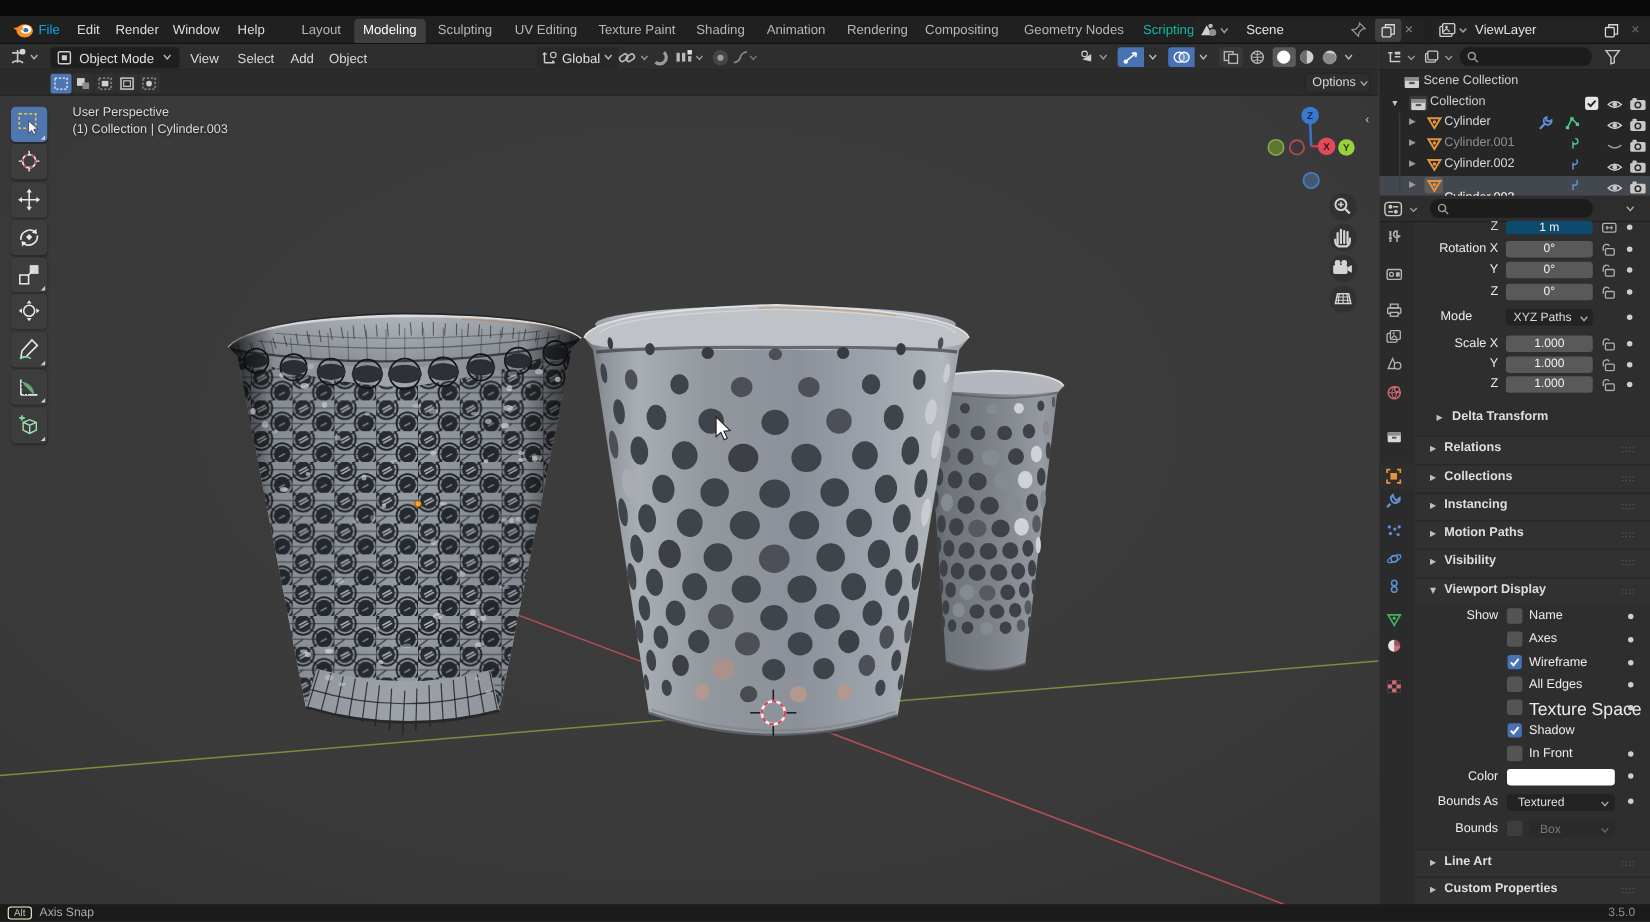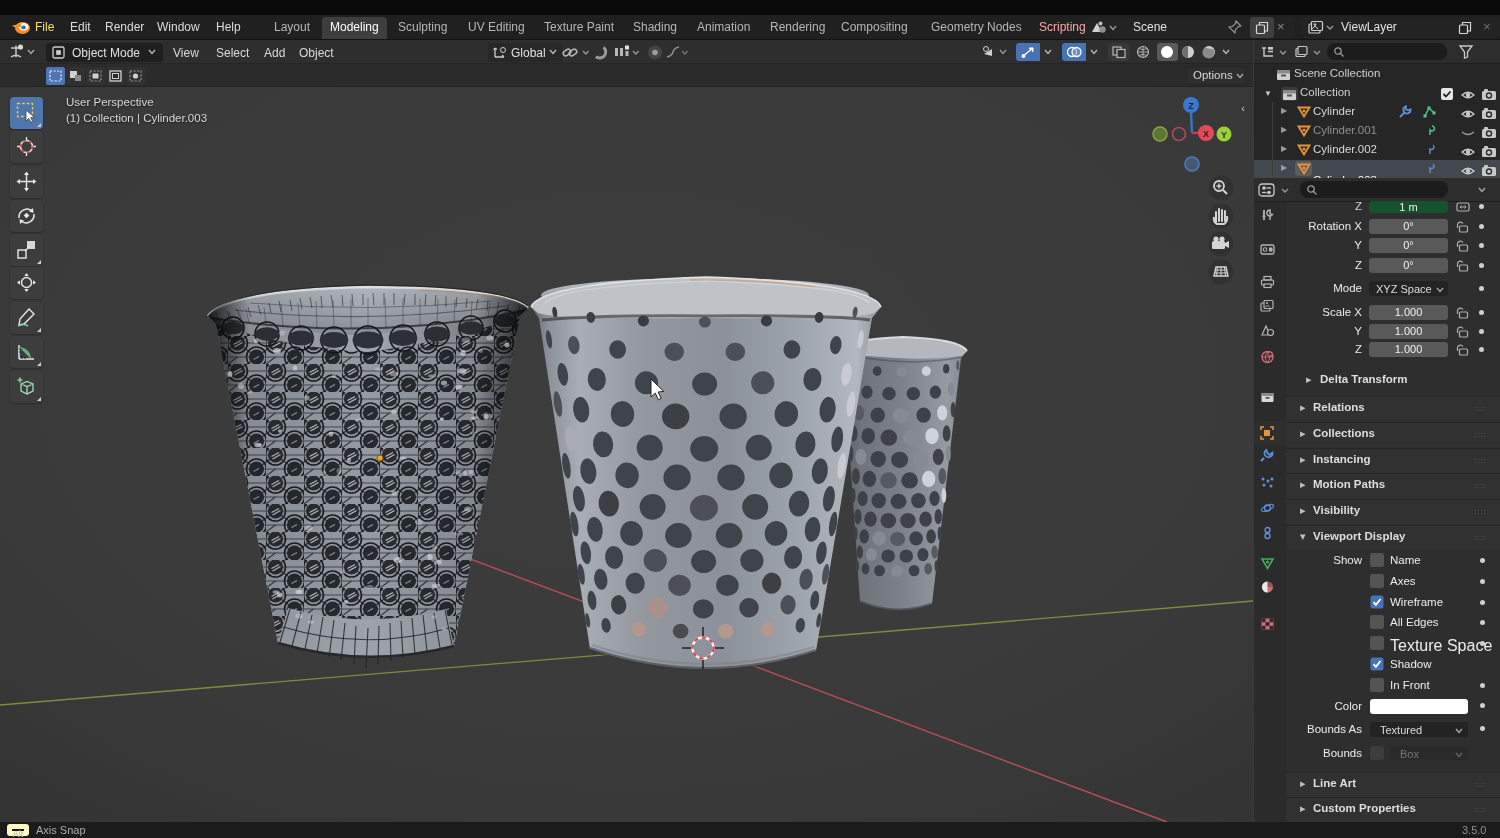--- a/index.html
+++ b/index.html
@@ -451,38 +451,38 @@
 </svg>
   </div>
 <div class="abs" style="left:0;top:0;width:1500px;height:15px;background:#090909;"></div>
 <div class="abs" style="left:0;top:15px;width:1500px;height:25px;background:#202020;border-bottom:1px solid #131313;"></div>
 <svg class="abs" style="left:10px;top:18px" width="22" height="19" viewBox="0 0 22 19">
       <ellipse cx="12.5" cy="10" rx="7.5" ry="6" fill="#ff8d1c"></ellipse>
       <ellipse cx="13.5" cy="8.8" rx="5" ry="3.8" fill="#fff"></ellipse>
       <ellipse cx="13.5" cy="9.4" rx="2.3" ry="1.9" fill="#2a6fb0"></ellipse>
       <path d="M2,7.5 L11,6 L11,9 L5,9.5 Z" fill="#ff8d1c"></path>
     </svg>
-<div class="abs txt" style="left:35px;top:20px;color:#fde047;">File</div>
+<div class="abs txt" style="left:35px;top:20px;color:#0ea5e9;">File</div>
 <div class="abs txt" style="left:70px;top:20px;color:#dcdcdc;">Edit</div>
 <div class="abs txt" style="left:105px;top:20px;color:#dcdcdc;">Render</div>
 <div class="abs txt" style="left:157px;top:20px;color:#dcdcdc;">Window</div>
 <div class="abs txt" style="left:216px;top:20px;color:#dcdcdc;">Help</div>
 <div class="abs txt" style="left:274px;top:20px;color:#b6b6b6;">Layout</div>
 <div class="abs" style="left:322px;top:17px;height:22px;padding:0 8px;background:#3e3e3e;border-radius:4px 4px 0 0;">
     <div class="txt" style="margin-top:3px;color:#ffffff;">Modeling</div>
   </div>
 <div class="abs txt" style="left:398px;top:20px;color:#b6b6b6;">Sculpting</div>
 <div class="abs txt" style="left:468px;top:20px;color:#b6b6b6;">UV Editing</div>
 <div class="abs txt" style="left:544px;top:20px;color:#b6b6b6;">Texture Paint</div>
 <div class="abs txt" style="left:633px;top:20px;color:#b6b6b6;">Shading</div>
 <div class="abs txt" style="left:697px;top:20px;color:#b6b6b6;">Animation</div>
 <div class="abs txt" style="left:770px;top:20px;color:#b6b6b6;">Rendering</div>
 <div class="abs txt" style="left:841px;top:20px;color:#b6b6b6;">Compositing</div>
 <div class="abs txt" style="left:931px;top:20px;color:#b6b6b6;">Geometry Nodes</div>
-<div class="abs txt" style="left:1039px;top:20px;color:#fca5a5;">Scripting</div>
+<div class="abs txt" style="left:1039px;top:20px;color:#14b8a6;">Scripting</div>
 <div class="abs" style="left:1085px;top:17px;width:210px;height:21px;background:#232323;border-radius:4px;"></div>
 <svg class="abs" style="left:1090px;top:20px" width="28" height="15" viewBox="0 0 28 15">
       <path d="M2,12 L7,3 L12,12 Z" fill="#d0d0d0"></path>
     <circle cx="12.5" cy="9.5" r="3.2" fill="#8f8f8f"></circle>
       <circle cx="10.5" cy="3.5" r="2" fill="#bdbdbd"></circle>
       <path d="M20,6 l3,3.5 l3,-3.5" stroke="#9a9a9a" stroke-width="1.4" fill="none"></path>
     </svg>
 <div class="abs txt" style="left:1133px;top:20px;color:#e2e2e2;">Scene</div>
 <svg class="abs" style="left:1228px;top:20px" width="14" height="14" viewBox="0 0 14 14">
       <path d="M8,1 L13,6 L10.5,6.5 L7.5,9.5 L7,13 L1,7 L4.5,6.5 L7.5,3.5 Z" fill="none" stroke="#999" stroke-width="1.1"></path>
@@ -903,21 +903,21 @@
       <rect x="5.5" y="5.2" width="4" height="3.7" fill="#2b2b2b"></rect>
       <rect x="1.5" y="8.9" width="4" height="3.6" fill="#2b2b2b"></rect>
     <rect x="9.5" y="8.9" width="4" height="3.6" fill="#2b2b2b"></rect>
     </svg>
 <div class="abs" style="left:1254px;top:421px;width:32px;height:24px;background:#2e2e2e;border-radius:3px 0 0 3px;"></div>
 <svg class="abs" style="left:1259px;top:425px" width="16" height="16" viewBox="0 0 16 16">
       <path d="M2,5 L2,2 L5,2 M11,2 L14,2 L14,5 M14,11 L14,14 L11,14 M5,14 L2,14 L2,11" stroke="#e8923c" stroke-width="1.6" fill="none"></path>
       <rect x="5" y="5" width="6" height="6" fill="#e8923c"></rect>
     </svg>
 <div class="abs" style="left:1286px;top:200px;width:76px;text-align:right;color:#d5d5d5;font-size:11.5px;">Z</div>
-<div class="abs" style="left:1369px;top:201px;width:79px;height:12px;background:#14532d;border-radius:3px;color:#f0f0f0;font-size:11px;text-align:center;line-height:12px;">1 m</div>
+<div class="abs" style="left:1369px;top:201px;width:79px;height:12px;background:#0c4a6e;border-radius:3px;color:#f0f0f0;font-size:11px;text-align:center;line-height:12px;">1 m</div>
 <svg class="abs" style="left:1456px;top:201px" width="14" height="12" viewBox="0 0 14 12">
       <rect x="1" y="2" width="12" height="8" rx="1.5" fill="none" stroke="#b0b0b0" stroke-width="1.2"></rect>
       <path d="M4,6 l6,0 M4,6 l1.5,-1.5 M4,6 l1.5,1.5 M10,6 l-1.5,-1.5 M10,6 l-1.5,1.5" stroke="#b0b0b0" stroke-width="1"></path>
     </svg>
 <div class="abs" style="left:1479px;top:204px;width:5px;height:5px;border-radius:50%;background:#cfcfcf;"></div>
 <div class="abs" style="left:1286px;top:220px;width:76px;text-align:right;color:#ececec;font-size:11.5px;">Rotation X</div>
 <div class="abs" style="left:1369px;top:219px;width:79px;height:15px;background:#595959;border-radius:3px;color:#f0f0f0;font-size:11px;text-align:center;line-height:15px;">0°</div>
 <svg class="abs" style="left:1455px;top:220px" width="14" height="13" viewBox="0 0 14 13">
     <rect x="4.5" y="6" width="8" height="6" rx="1" fill="none" stroke="#b0b0b0" stroke-width="1.2"></rect>
     <path d="M2.5,8 L2.5,4.5 a3,3 0 0 1 5.5,-1" fill="none" stroke="#b0b0b0" stroke-width="1.2"></path>
@@ -930,23 +930,23 @@
     <path d="M2.5,8 L2.5,4.5 a3,3 0 0 1 5.5,-1" fill="none" stroke="#b0b0b0" stroke-width="1.2"></path>
   </svg>
 <div class="abs" style="left:1479px;top:243px;width:5px;height:5px;border-radius:50%;background:#cfcfcf;"></div>
 <div class="abs" style="left:1286px;top:259px;width:76px;text-align:right;color:#ececec;font-size:11.5px;">Z</div>
 <div class="abs" style="left:1369px;top:258px;width:79px;height:15px;background:#595959;border-radius:3px;color:#f0f0f0;font-size:11px;text-align:center;line-height:15px;">0°</div>
 <svg class="abs" style="left:1455px;top:259px" width="14" height="13" viewBox="0 0 14 13">
     <rect x="4.5" y="6" width="8" height="6" rx="1" fill="none" stroke="#b0b0b0" stroke-width="1.2"></rect>
     <path d="M2.5,8 L2.5,4.5 a3,3 0 0 1 5.5,-1" fill="none" stroke="#b0b0b0" stroke-width="1.2"></path>
   </svg>
 <div class="abs" style="left:1479px;top:263px;width:5px;height:5px;border-radius:50%;background:#cfcfcf;"></div>
-<div class="abs" style="left:1286px;top:282px;width:76px;text-align:right;color:#ececec;font-size:11.5px;">Mode</div>
+<div class="abs" style="left:1286px;top:282px;width:76px;text-align:center;color:#ececec;font-size:11.5px;">Mode</div>
 <div class="abs" style="left:1369px;top:281px;width:79px;height:15px;background:#232323;border-radius:3px;"></div>
-<div class="abs" style="left:1376px;top:283px;color:#dddddd;font-size:11px;">XYZ Space</div>
+<div class="abs" style="left:1376px;top:283px;color:#dddddd;font-size:11px;">XYZ Paths</div>
 <svg class="abs" style="left:1436px;top:287px" width="8" height="6" viewBox="0 0 8 6">
     <path d="M1,1 L4,4.5 L7,1" stroke="#aaa" stroke-width="1.3" fill="none"></path>
   </svg>
 <div class="abs" style="left:1479px;top:286px;width:5px;height:5px;border-radius:50%;background:#cfcfcf;"></div>
 <div class="abs" style="left:1286px;top:306px;width:76px;text-align:right;color:#ececec;font-size:11.5px;">Scale X</div>
 <div class="abs" style="left:1369px;top:305px;width:79px;height:15px;background:#595959;border-radius:3px;color:#f0f0f0;font-size:11px;text-align:center;line-height:15px;">1.000</div>
 <svg class="abs" style="left:1455px;top:306px" width="14" height="13" viewBox="0 0 14 13">
     <rect x="4.5" y="6" width="8" height="6" rx="1" fill="none" stroke="#b0b0b0" stroke-width="1.2"></rect>
     <path d="M2.5,8 L2.5,4.5 a3,3 0 0 1 5.5,-1" fill="none" stroke="#b0b0b0" stroke-width="1.2"></path>
   </svg>
@@ -1037,14 +1037,14 @@
   </svg>
 <div class="abs" style="left:1286px;top:772px;width:214px;height:25px;background:#313131;border-top:1px solid #262626;"></div>
 <div class="abs" style="left:1300px;top:777px;color:#c0c0c0;font-size:11px;">▸</div>
 <div class="abs" style="left:1313px;top:777px;color:#dedede;font-size:11.5px;font-weight:bold;">Line Art</div>
 <div class="abs" style="left:1474px;top:780px;color:#6f6f6f;font-size:8px;letter-spacing:1px;">::::</div>
 <div class="abs" style="left:1286px;top:797px;width:214px;height:25px;background:#313131;border-top:1px solid #262626;"></div>
 <div class="abs" style="left:1300px;top:802px;color:#c0c0c0;font-size:11px;">▸</div>
 <div class="abs" style="left:1313px;top:802px;color:#dedede;font-size:11.5px;font-weight:bold;">Custom Properties</div>
 <div class="abs" style="left:1474px;top:805px;color:#6f6f6f;font-size:8px;letter-spacing:1px;">::::</div>
 <div class="abs" style="left:0;top:822px;width:1500px;height:16px;background:#1b1b1b;"></div>
-<div class="abs" style="left:7px;top:824px;width:22px;height:12px;border:5px solid #fef9c3;border-radius:3px;color:#bbb;font-size:9px;text-align:center;line-height:11px;">Alt</div>
+<div class="abs" style="left:7px;top:824px;width:22px;height:12px;border:1px solid #fef9c3;border-radius:3px;color:#bbb;font-size:9px;text-align:center;line-height:11px;">Alt</div>
 <div class="abs" style="left:36px;top:824px;color:#ababab;font-size:11px;">Axis Snap</div>
 <div class="abs" style="left:1462px;top:824px;color:#909090;font-size:11px;">3.5.0</div>
 </body></html>

